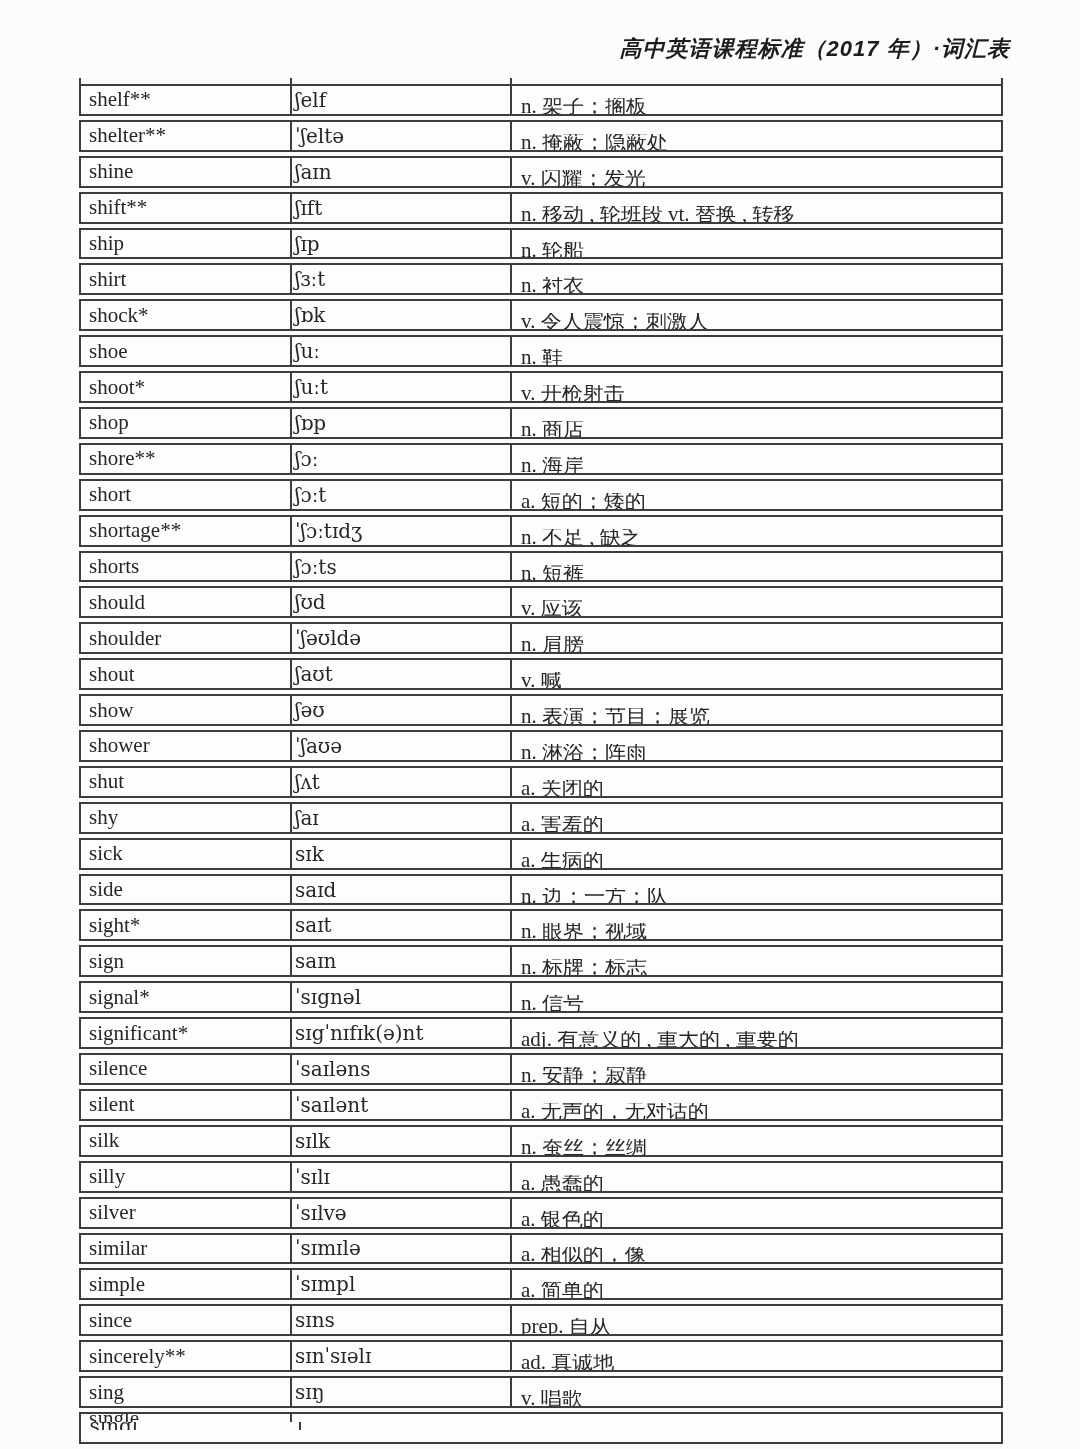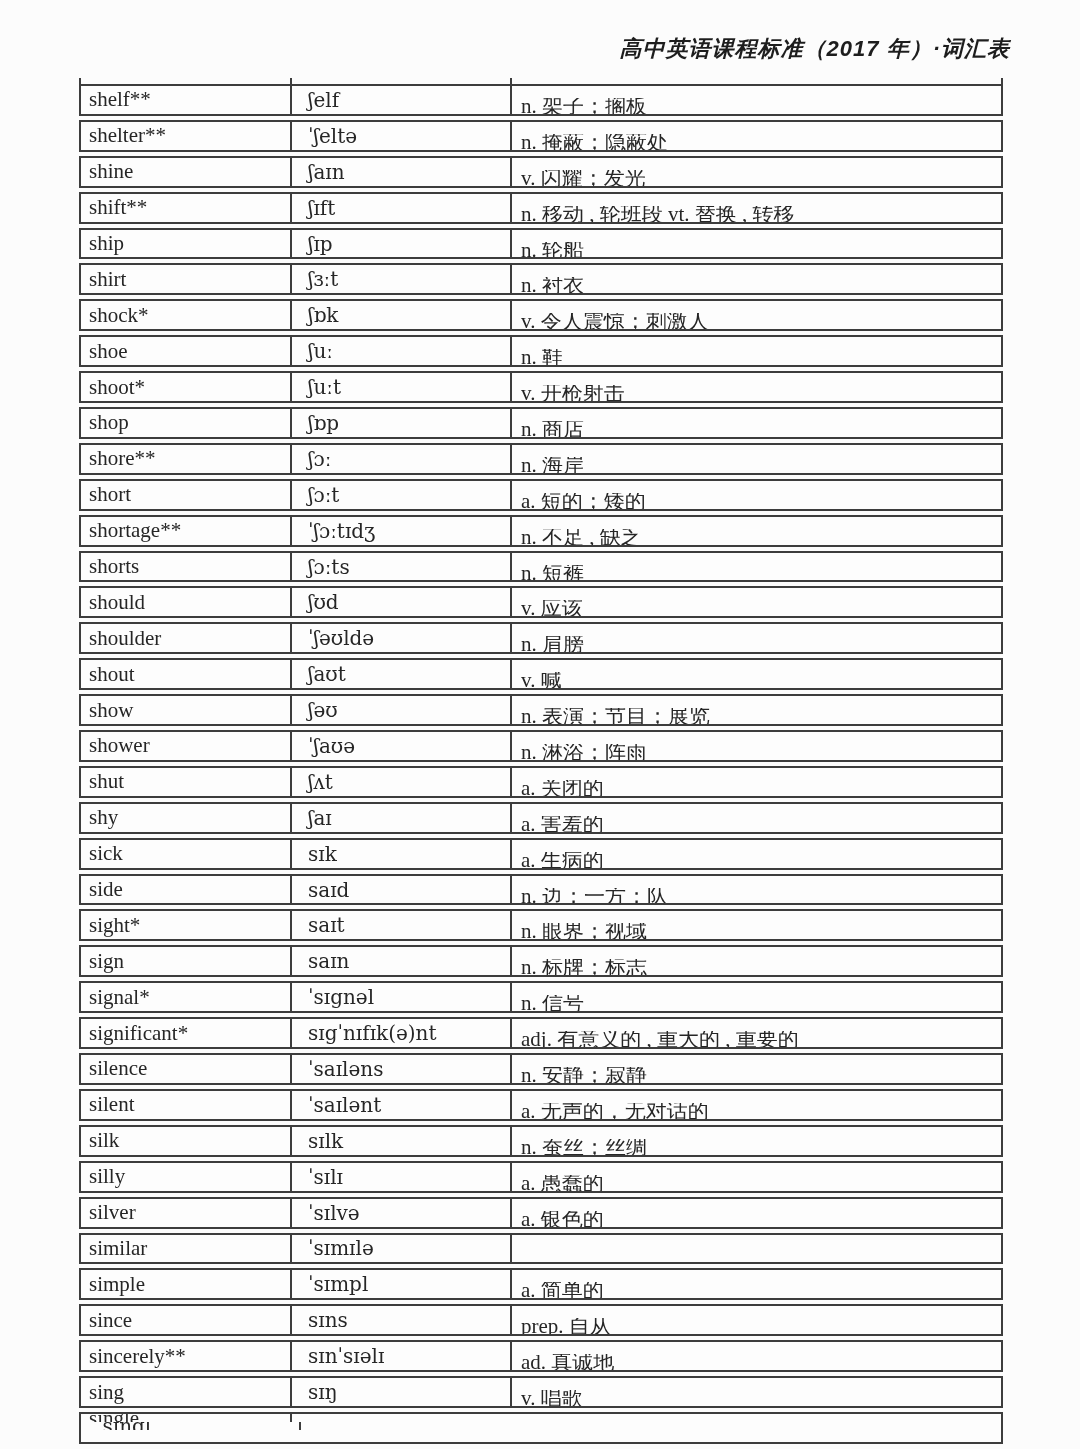--- a/index.html
+++ b/index.html
@@ -64,21 +64,21 @@
   .cell.word {
     width: 211px;
     border-right: 2px solid #3d3d3d;
     padding-left: 8px;
     font-size: 21px;
     font-family: "Liberation Serif", serif;
   }
   .cell.ipa {
     width: 220px;
     border-right: 2px solid #3d3d3d;
-    padding-left: 16px;
+    padding-left: 3px;
     font-size: 20px;
     font-family: "DejaVu Serif", serif;
   }
   .cell.meaning {
     flex: 1;
     padding-left: 9px;
     font-size: 21px;
     font-family: "Liberation Serif", serif;
     margin-top: 12px;
   }
@@ -283,20 +283,21 @@
 
   <div class="vrow">
     <div class="cell word">silver</div>
     <div class="cell ipa">ˈsɪlvə</div>
     <div class="cell meaning">a. 银色的</div>
   </div>
 
   <div class="vrow">
     <div class="cell word">similar</div>
     <div class="cell ipa">ˈsɪmɪlə</div>
+    <div class="cell meaning">a. 相似的，像</div>
   </div>
 
   <div class="vrow">
     <div class="cell word">simple</div>
     <div class="cell ipa">ˈsɪmpl</div>
     <div class="cell meaning">a. 简单的</div>
   </div>
 
   <div class="vrow">
     <div class="cell word">since</div>

